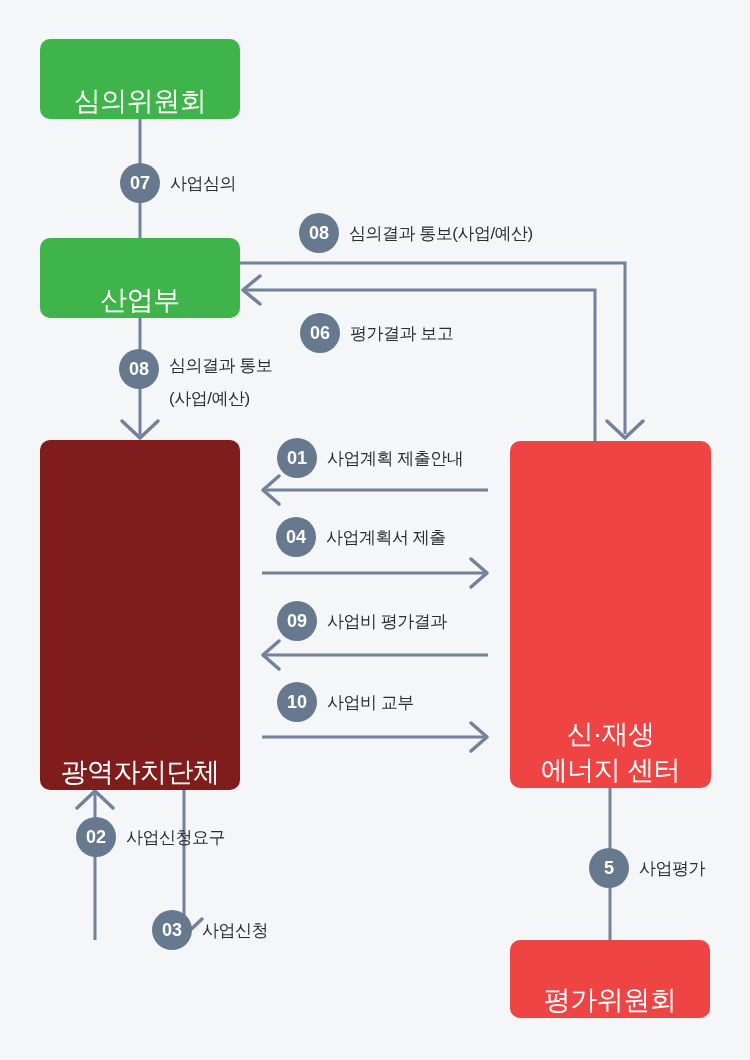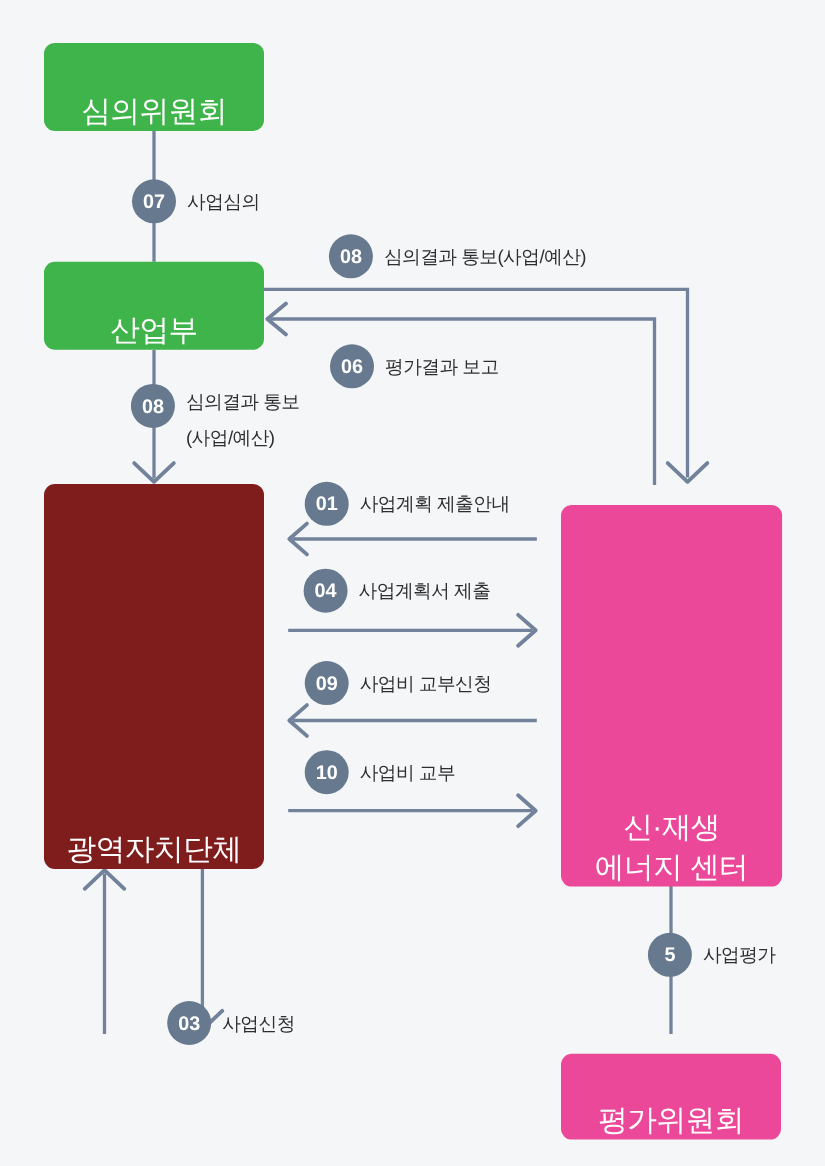--- a/index.html
+++ b/index.html
@@ -29,21 +29,21 @@
     justify-content: flex-end;
     color: #ffffff;
     font-weight: 400;
     font-size: 27px;
     text-align: center;
     line-height: 36px;
     letter-spacing: -0.5px;
   }
   .node.green { background: #3eb44a; }
   .node.blue  { background: #7f1d1d; }
-  .node.teal  { background: #ec4899; margin-top: 18px; }
+  .node.teal  { background: #ef4444; }
 
   .step {
     position: absolute;
     z-index: 3;
     display: flex;
     align-items: center;
     gap: 10px;
     height: 40px;
     white-space: nowrap;
   }
@@ -166,28 +166,32 @@
     <span class="step-label">사업계획 제출안내</span>
   </div>
 
   <div class="step" style="left:276px; top:517px;">
     <span class="badge">04</span>
     <span class="step-label">사업계획서 제출</span>
   </div>
 
   <div class="step" style="left:277px; top:601px;">
     <span class="badge">09</span>
-    <span class="step-label">사업비 교부신청</span>
+    <span class="step-label">사업비 평가결과</span>
   </div>
 
   <div class="step" style="left:277px; top:682px;">
     <span class="badge">10</span>
     <span class="step-label">사업비 교부</span>
   </div>
 
+  <div class="step" style="left:76px; top:817px;">
+    <span class="badge">02</span>
+    <span class="step-label">사업신청요구</span>
+  </div>
 
   <div class="step" style="left:152px; top:871px;margin-top:39px;">
     <span class="badge">03</span>
     <span class="step-label">사업신청</span>
   </div>
 
   <div class="step" style="left:589px; top:848px;">
     <span class="badge">5</span>
     <span class="step-label">사업평가</span>
   </div>

